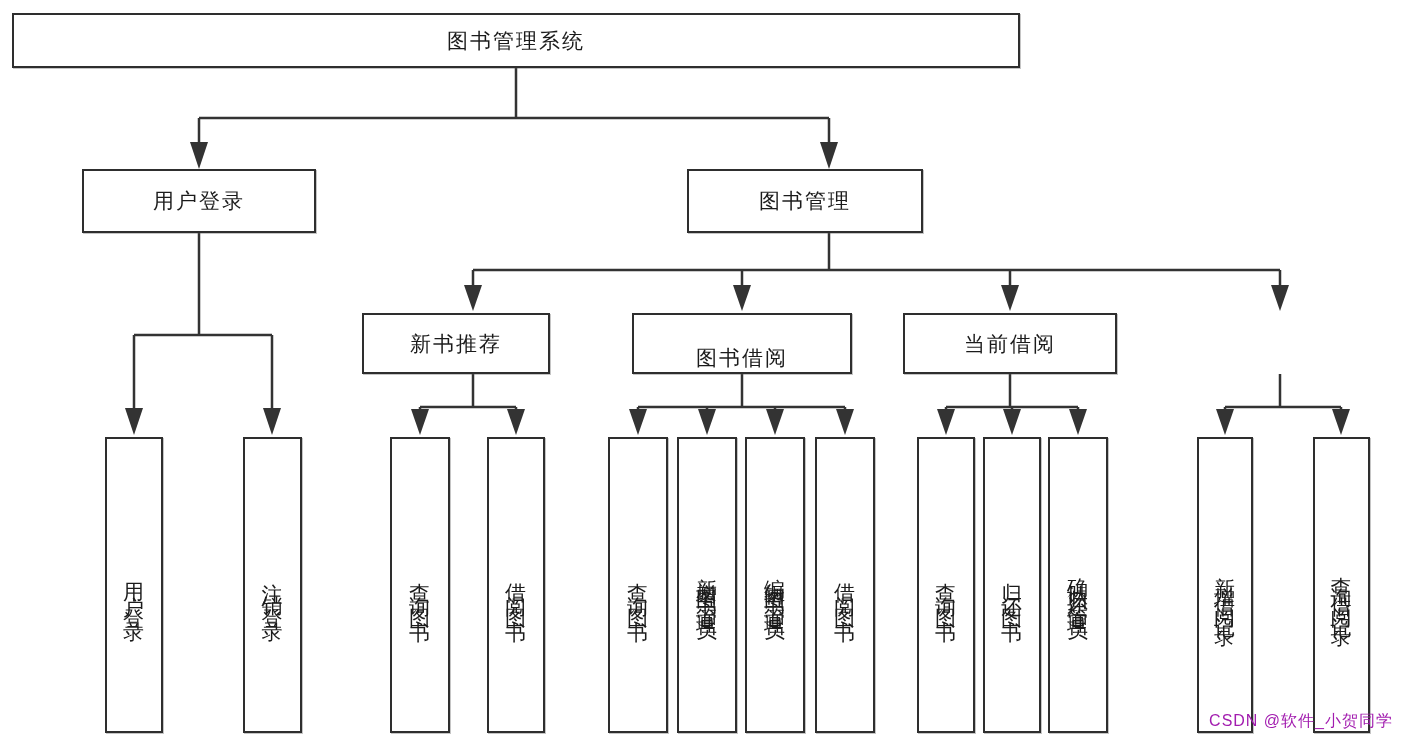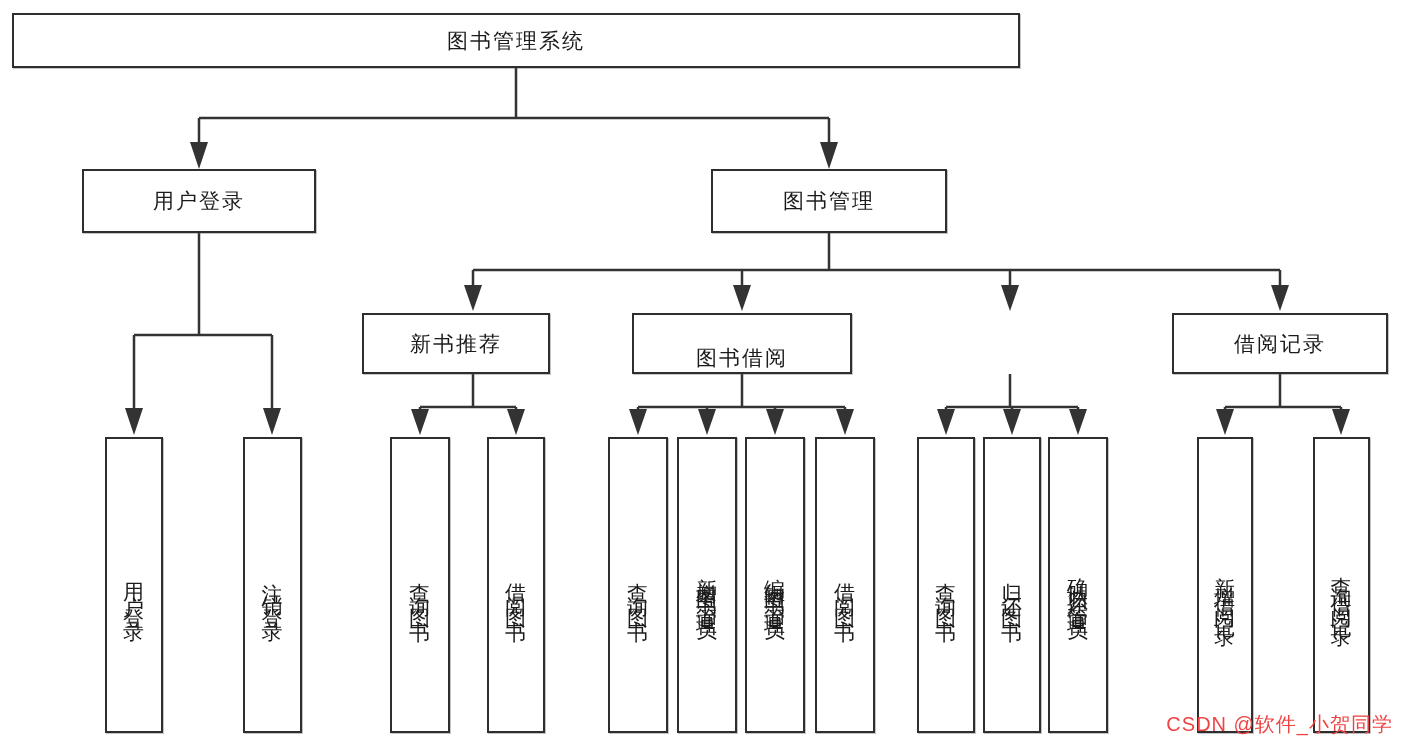--- a/index.html
+++ b/index.html
@@ -28,21 +28,21 @@
     font-size: 21px;
     color: #1b1b1b;
     letter-spacing: 2px;
     z-index: 2;
     box-shadow: 1px 1px 0 rgba(90,90,90,.35);
   }
   
   #n-root { left: 12px; top: 13px; width: 1008px; height: 55px; }
   
   #n-l2-0 { left: 82px;  top: 169px; width: 234px; height: 64px; }
-  #n-l2-1 { left: 711px; top: 169px; width: 236px; height: 64px; }
+  #n-l2-1 { left: 687px; top: 169px; width: 236px; height: 64px; }
   
   #n-l3-0 { left: 362px;  top: 313px; width: 188px; height: 61px; }
   #n-l3-1 { left: 632px;  top: 313px; width: 220px; height: 61px; align-items: flex-end; }
   #n-l3-2 { left: 903px;  top: 313px; width: 214px; height: 61px; }
   #n-l3-3 { left: 1172px; top: 313px; width: 216px; height: 61px; }
   
   .leaf { top: 437px; height: 296px; letter-spacing: 0; }
   .leaf .vtext {
     writing-mode: vertical-rl;
     letter-spacing: 13px;
@@ -61,22 +61,22 @@
   #leaf-7  { left: 815px;  width: 60px; }
   #leaf-8  { left: 917px;  width: 58px; }
   #leaf-9  { left: 983px;  width: 58px; }
   #leaf-10 { left: 1048px; width: 60px; }
   #leaf-11 { left: 1197px; width: 56px; }
   #leaf-12 { left: 1313px; width: 57px; }
   #watermark {
     position: absolute;
     right: 12px;
     top: 711px;
-    font-size: 20px;
-    color: #ef4444;
+    font-size: 16px;
+    color: #a21caf;
     letter-spacing: 1px;
     z-index: 5;
     white-space: nowrap;
   }
 </style>
 </head>
 <body>
 
 <div id="canvas">
 
@@ -130,22 +130,22 @@
   <div class="node" id="n-l2-1">
     <span>图书管理</span>
   </div>
 
   <div class="node" id="n-l3-0">
     <span>新书推荐</span>
   </div>
   <div class="node" id="n-l3-1">
     <span>图书借阅</span>
   </div>
-  <div class="node" id="n-l3-3">
-    <span>借阅记录</span>
+  <div class="node" id="n-l3-2">
+    <span>当前借阅</span>
   </div>
 
   <div class="node leaf" id="leaf-0">
     <span class="vtext">用户登录</span>
   </div>
   <div class="node leaf" id="leaf-1">
     <span class="vtext">注销登录</span>
   </div>
   <div class="node leaf" id="leaf-2">
     <span class="vtext">查询图书</span>

